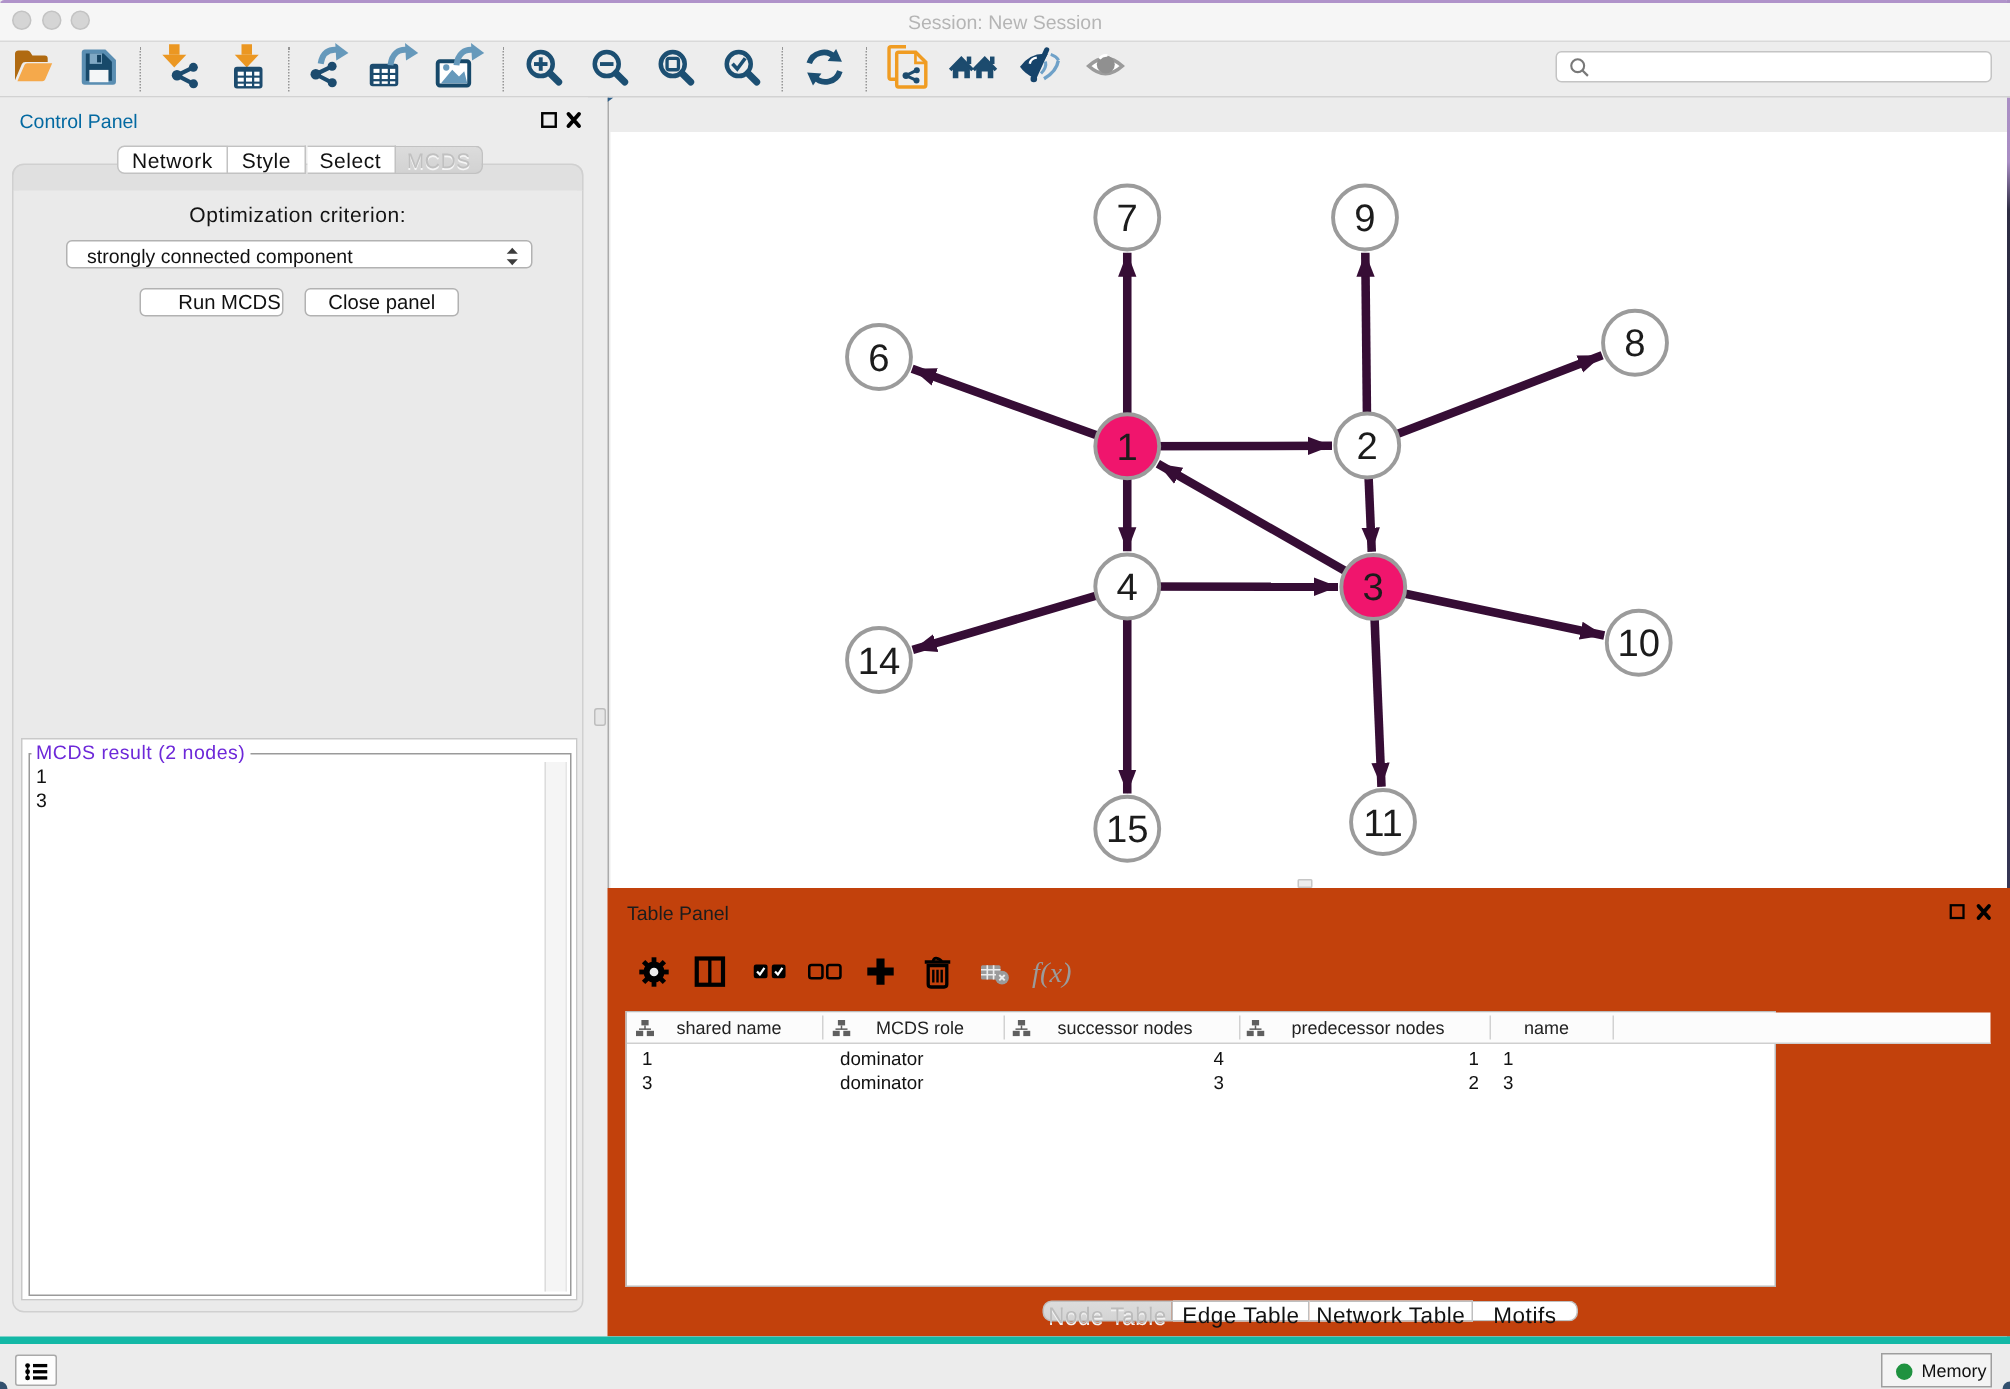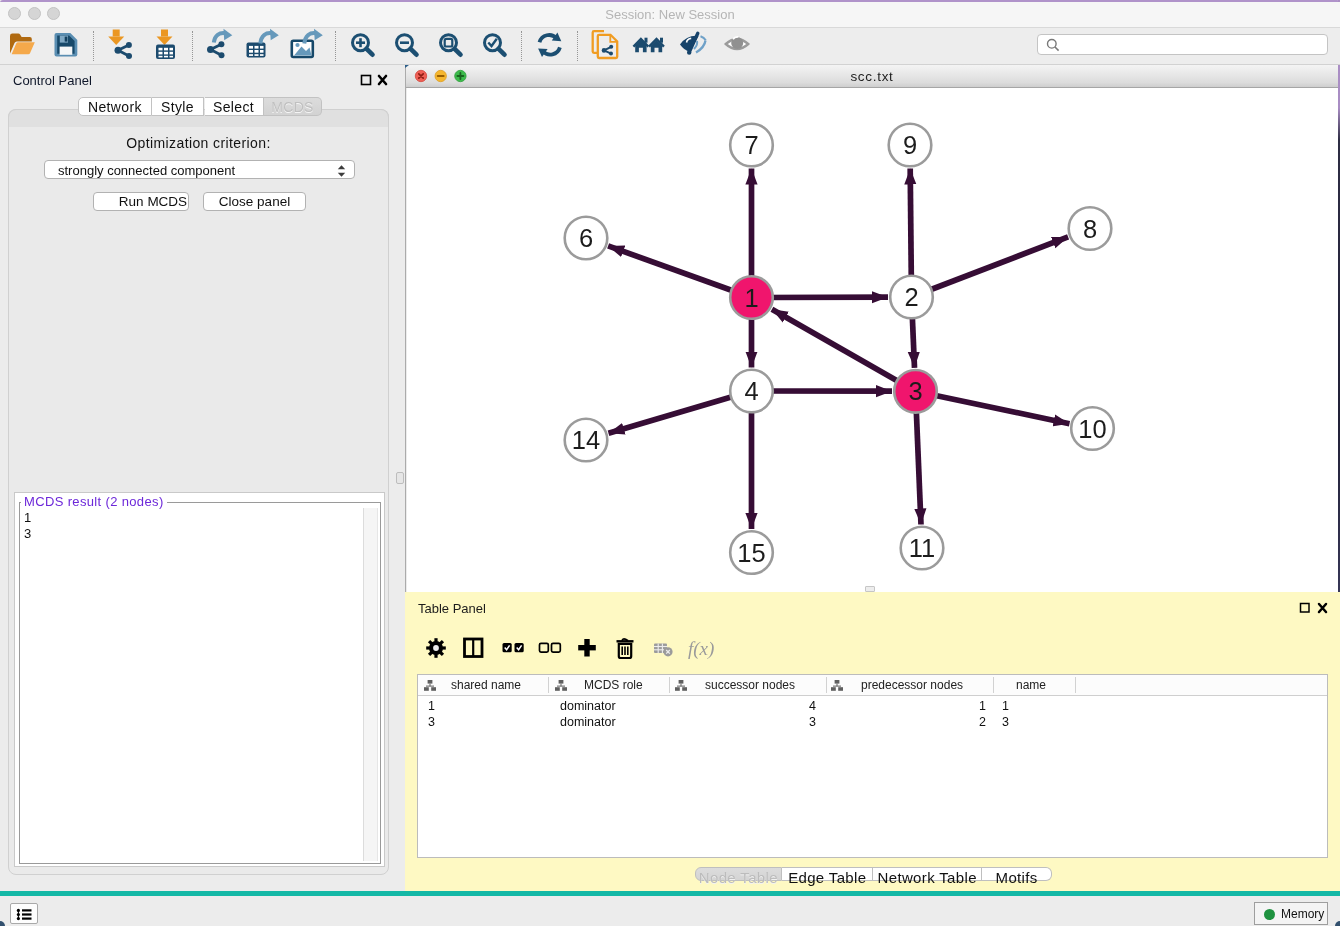--- a/index.html
+++ b/index.html
@@ -11,34 +11,34 @@
 #rightstrip{right:0;top:0;width:2px;height:926px;
   background:linear-gradient(#ab8fc4 0,#a98dc4 108px,#2e2d44 140px,#222138 420px,#3c3c5e 640px,#2a2a46 780px,#23233c 926px);}
 #titlebar{left:0;top:2px;width:1340px;height:25px;background:#f6f6f6;border-bottom:1px solid #d9d9d9;}
 .tl{position:absolute;top:4.5px;width:13px;height:13px;border-radius:50%;background:#d5d5d5;border:1px solid #c3c3c3;box-sizing:border-box;}
 #wtitle{left:0;top:5px;width:1340px;text-align:center;font-size:13px;color:#b5b5b5;}
 #toolbar{left:0;top:28px;width:1340px;height:36px;background:#ededed;border-bottom:1px solid #d2d2d2;}
 .tsep{position:absolute;top:3px;height:30px;width:0;border-left:1px dotted #969696;}
 #searchbox{left:1037px;top:34px;width:289px;height:19px;background:#fff;border:1px solid #c4c4c4;border-radius:4px;}
 
 #cp{left:0;top:65px;width:392px;height:826px;background:#ececec;}
-#cptitle{left:13px;top:8px;font-size:13px;color:#0f172a;}
+#cptitle{left:13px;top:8px;font-size:13px;color:#0369a1;}
 #cpinset{left:8px;top:44px;width:381px;height:766px;background:#eaeaea;border:1px solid #d0d0d0;border-radius:8px;box-sizing:border-box;}
 #cpinsettop{left:8px;top:44px;width:381px;height:18px;background:#e0e0e0;border-radius:8px 8px 0 0;border:1px solid #d0d0d0;border-bottom:none;box-sizing:border-box;}
 .tab{position:absolute;top:32px;height:19px;line-height:19px;text-align:center;font-size:14px;letter-spacing:0.35px;color:#111;
  background:#fff;border:1px solid #c2c2c2;box-sizing:border-box;}
 #gblabel{left:21px;top:428.5px;font-size:13px;letter-spacing:0.35px;color:#6d28d9;background:#fff;padding:0 3px;}
 
 #netwin{left:405px;top:65px;width:933px;height:527px;border-left:1px solid #ababab;box-sizing:border-box;}
 #nettitle{left:0;top:0;width:932px;height:23px;background:linear-gradient(#f4f4f4,#dcdcdc 80%,#cecece);border-bottom:1px solid #a6a6a6;box-sizing:border-box;}
 #canvas{left:1px;top:23px;width:931px;height:504px;background:#fff;}
 
-#tp{left:405px;top:592px;width:935px;height:299px;background:#fef9c3;}
+#tp{left:405px;top:592px;width:935px;height:299px;background:#c2410c;}
 #tptitle{left:13px;top:9px;font-size:13px;color:#1c1c1c;}
-#tbl{left:12px;top:82px;width:911px;height:184px;background:#fff;border:1px solid #bcbcbc;box-sizing:border-box;}
+#tbl{left:12px;top:82px;width:767px;height:184px;background:#fff;border:1px solid #bcbcbc;box-sizing:border-box;}
 .hdrsep{position:absolute;top:2px;height:16px;width:0;border-left:1px solid #d2d2d2;}
 .hcell{position:absolute;top:3px;font-size:12px;color:#222;}
 .rcell{position:absolute;font-size:12.5px;color:#111;}
 .btab{position:absolute;top:275px;height:14px;line-height:20px;text-align:center;font-size:15px;letter-spacing:0.35px;color:#111;background:#fff;border:1px solid #bfbfbf;box-sizing:border-box;}
 
 #statusbar{left:0;top:891px;width:1340px;height:35px;background:#ececec;border-top:5px solid #14b8a6;}
 #membtn{position:absolute;left:1254px;top:6px;width:74px;height:23px;background:#f4f4f4;border:1px solid #9e9e9e;box-sizing:border-box;font-size:12px;color:#111;}
 #listbtn{position:absolute;left:10px;top:7px;width:28px;height:21px;background:#fdfdfd;border:1px solid #a9a9a9;box-sizing:border-box;border-radius:2px;}
 .corner{position:absolute;width:5px;height:5px;background:#32506e;}
 </style>
@@ -245,31 +245,20 @@
   <div class="abs" id="gblabel">MCDS result (2 nodes)</div>
   <div class="abs" style="left:24px;top:445px;font-size:13px;color:#111;line-height:16px;">1<br>3</div>
   <div class="abs" style="left:363px;top:443px;width:13px;height:353px;background:#f5f5f5;border-left:1px solid #dcdcdc;border-right:1px solid #e6e6e6;"></div>
   <svg class="abs" style="left:346px;top:9px;" width="42" height="12" viewBox="0 0 42 12">
     <rect x="15.5" y="1.5" width="9" height="9" fill="none" stroke="#000" stroke-width="1.6"></rect>
     <path d="M33 2 L40 10 M40 2 L33 10" stroke="#000" stroke-width="2.6" stroke-linecap="round"></path>
   </svg>
 </div>
 
 <div class="abs" id="netwin">
-  <div class="abs" id="nettitle">
-    <div class="abs" style="left:0;top:4px;width:932px;text-align:center;font-size:13.5px;letter-spacing:0.7px;color:#222;">scc.txt</div>
-    <svg class="abs" style="left:8px;top:4px;" width="66" height="14" viewBox="0 0 66 14">
-      <circle cx="7" cy="7" r="5.7" fill="#ee5f55" stroke="#d3473d" stroke-width="0.8"></circle>
-      <path d="M4.8 4.8 L9.2 9.2 M9.2 4.8 L4.8 9.2" stroke="#901c13" stroke-width="1.7" stroke-linecap="round"></path>
-      <circle cx="26.7" cy="7" r="5.7" fill="#f5b62e" stroke="#dd9e23" stroke-width="0.8"></circle>
-      <path d="M23.7 7 L29.7 7" stroke="#985e00" stroke-width="1.8" stroke-linecap="round"></path>
-      <circle cx="46.4" cy="7" r="5.7" fill="#3dbb4c" stroke="#2f9e3c" stroke-width="0.8"></circle>
-      <path d="M43.4 7 L49.4 7 M46.4 4 L46.4 10" stroke="#19641f" stroke-width="1.8" stroke-linecap="round"></path>
-    </svg>
-  </div>
   <div class="abs" id="canvas">
     <svg width="931" height="504" viewBox="0 0 931 504" id="graphsvg">
       <defs>
         <marker id="arr" markerWidth="18" markerHeight="14" refX="16" refY="7" orient="auto" markerUnits="userSpaceOnUse">
           <path d="M0,0.9 L16,7 L0,13.1 Z" fill="#360d35"></path>
         </marker>
       </defs>
       <g stroke="#360d35" stroke-width="5.7" marker-end="url(#arr)">
         <line x1="344.5" y1="209.5" x2="344.5" y2="80.5"></line>
         <line x1="344.5" y1="209.5" x2="201.1" y2="157.9"></line>

